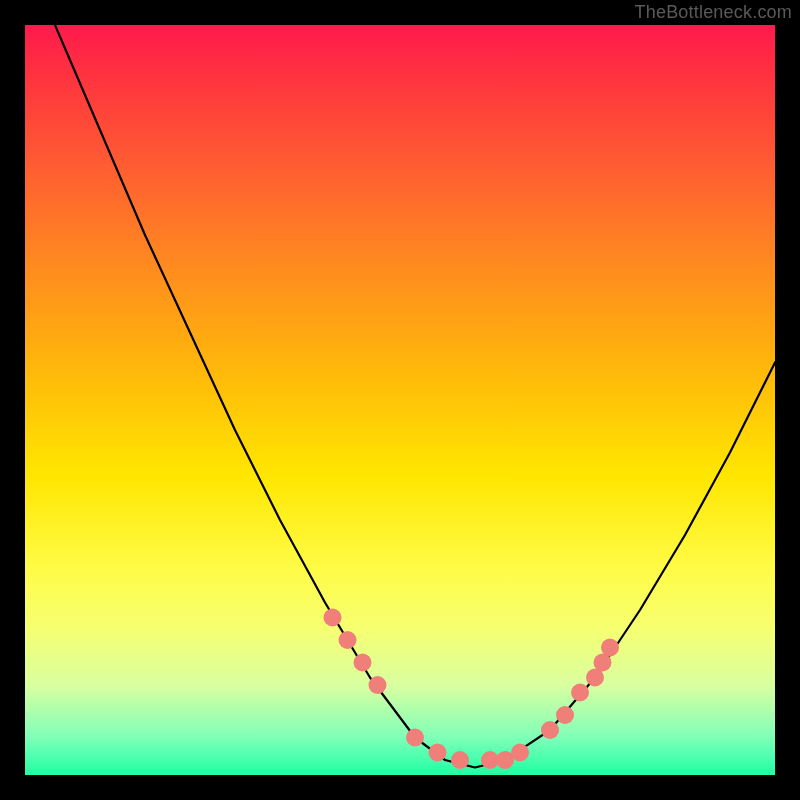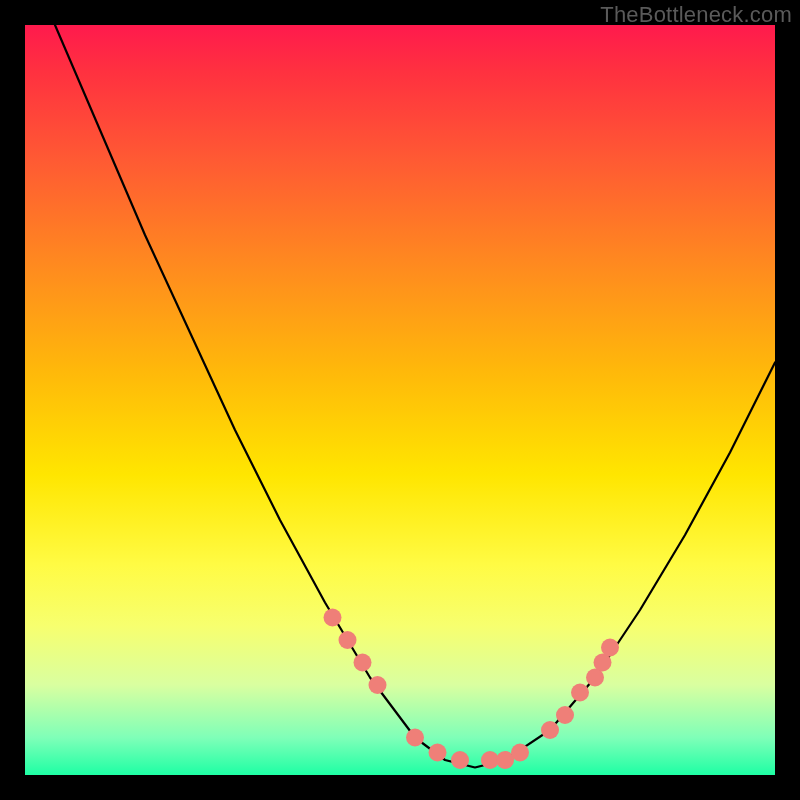--- a/index.html
+++ b/index.html
@@ -15,21 +15,21 @@
     position: relative;
     width: 800px;
     height: 800px;
     background: #000;
   }
   .watermark {
     position: absolute;
     top: 2px;
     right: 8px;
     color: #5a5a5a;
-    font-size: 22px;
+    font-size: 18px;
     font-weight: 500;
     letter-spacing: 0.2px;
     z-index: 30;
     user-select: none;
   }
   .plot {
     position: absolute;
     left: 25px;
     top: 25px;
     width: 750px;

